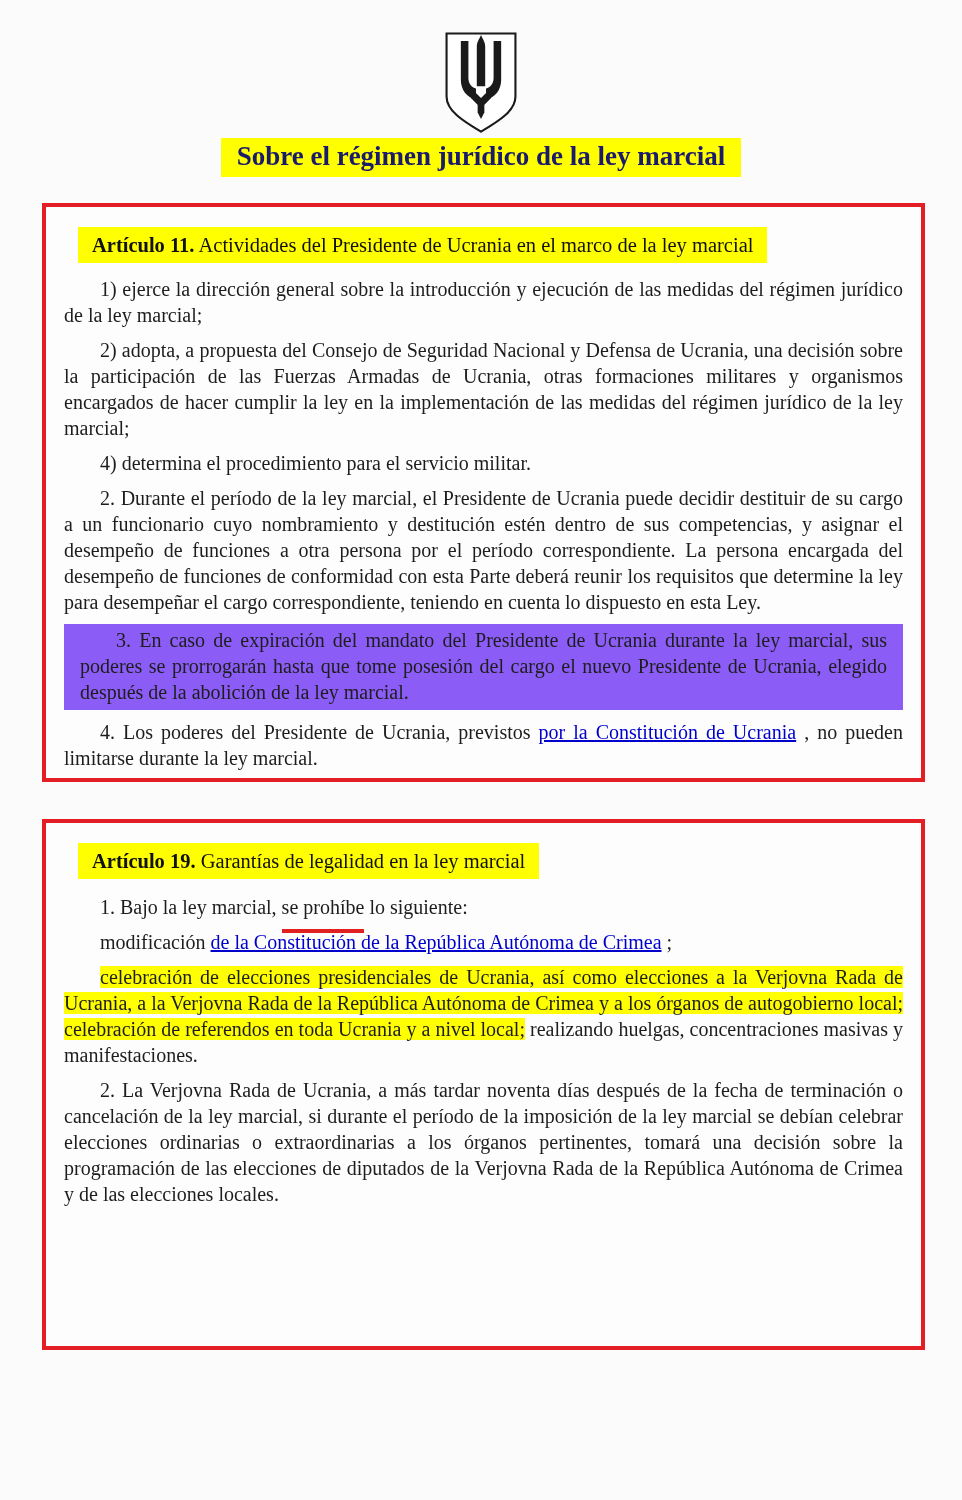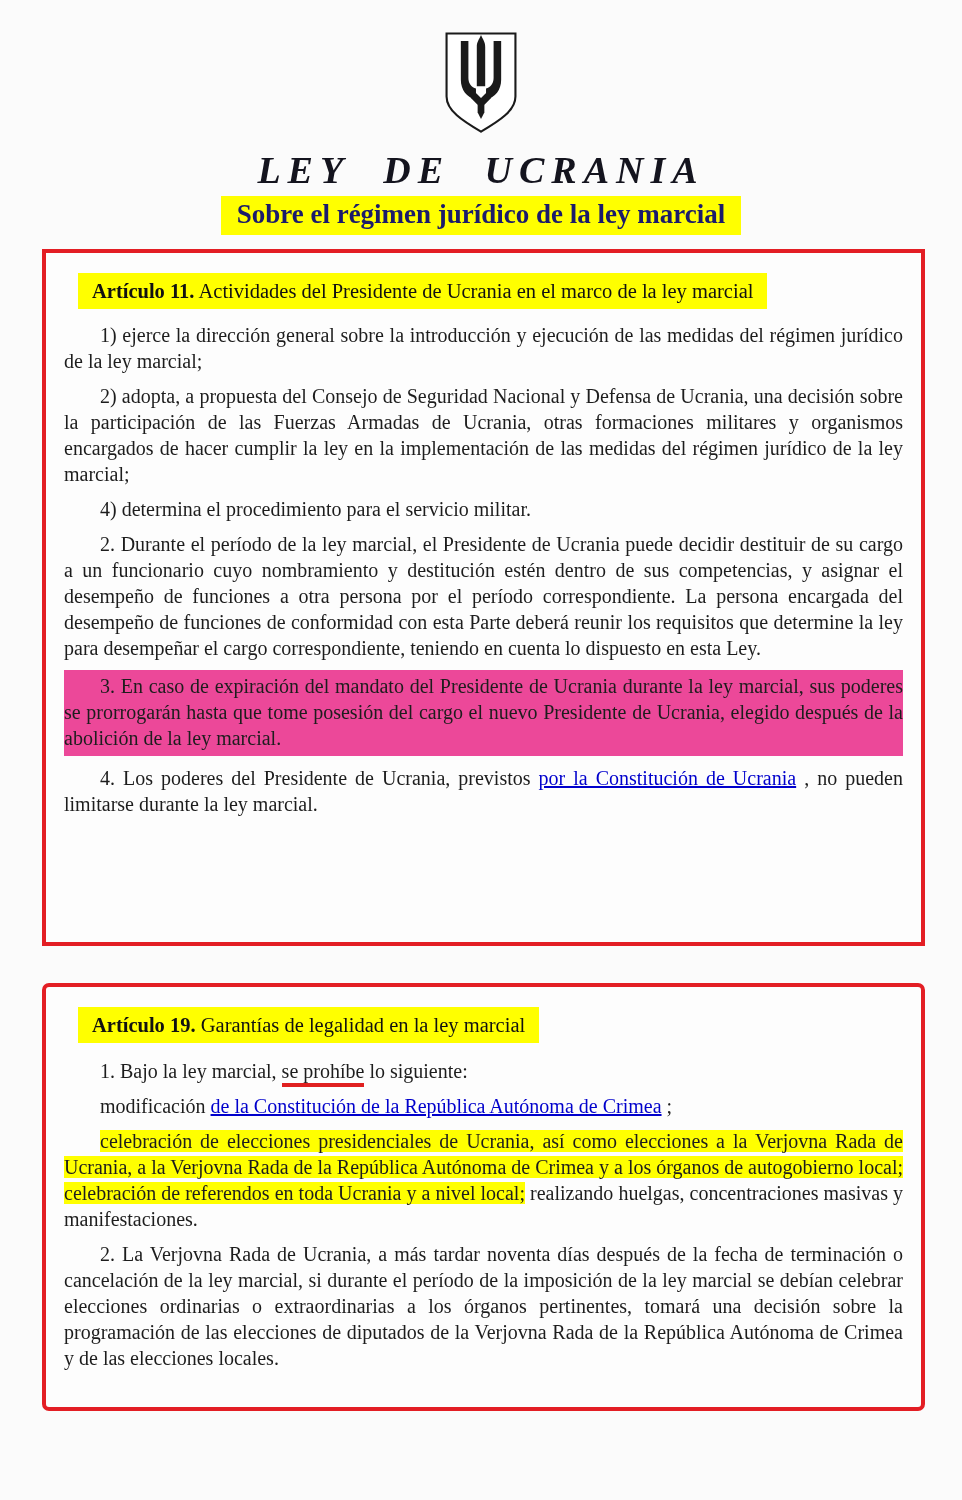--- a/index.html
+++ b/index.html
@@ -21,62 +21,61 @@
     display:inline-block; background:#ffff00; color:#1b1b6b;
     font-weight:bold; font-size:27px; padding:3px 16px 5px;text-align:right;
   }
   .reference { font-weight:bold; font-size:21px; margin-top:9px; color:#111; }
 
   .doc-box {
     box-sizing:border-box; width:883px; margin-left:42px;
     border:4px solid #e31e24; background:#fdfdfd;
     padding:20px 18px 0; overflow:hidden;
   }
-  #box-art11 { margin-top:14px; height:697px; }
-  #box-art19 { margin-top:37px; height:428px;border-radius:7px; }
+  #box-art11 { margin-top:26px; height:579px; }
+  #box-art19 { margin-top:37px; height:531px; }
 
   .art-heading {
     display:inline-block; background:#ffff00; color:#111;
     font-size:20.5px; line-height:26px; padding:5px 14px; margin:0 0 4px 14px;
   }
   .art-heading b { font-weight:bold; }
 
   p.doc-p {
     font-size:20px; line-height:26px; text-align:justify;
     text-indent:36px; margin:9px 0 0; color:#1d1d1d;
   }
   p.first-after-heading { margin-top:11px; }
 
-  .hl-block { background:#ec4899; padding:3px 0 5px; }
+  .hl-block { background:#8b5cf6; padding:3px 16px 5px; }
   .hl-inline { background:#ffff00; }
 
   a.doc-link { color:#0000cc; text-decoration:underline; cursor:pointer; }
 
   .red-underline {
     border-bottom:4px solid #e02020;
-    padding-bottom:1px;
+    padding-bottom:11px;
   }
 </style>
 </head>
 <body>
 
 <header class="header">
   <div class="emblem-wrap">
     <svg width="84" height="110" viewBox="0 0 100 128" xmlns="http://www.w3.org/2000/svg">
       <path d="M9,5 H91 V80 C91,97 72,109 50,122 C28,109 9,97 9,80 Z" fill="#ffffff" stroke="#1a1a1a" stroke-width="2.5"></path>
       <g fill="#1a1a1a">
         <path d="M50,7 C52.5,13 55,15 55,21 L55,68 L45,68 L45,21 C45,15 47.5,13 50,7 Z"></path>
         <path d="M26,14 L35,14 L35,58 C35,65 39,69 44,70.5 L44,84 C33,81 26,72 26,60 Z"></path>
         <path d="M74,14 L65,14 L65,58 C65,65 61,69 56,70.5 L56,84 C67,81 74,72 74,60 Z"></path>
         <path d="M38,70 L50,82 L62,70 L62,82 L50,94 L38,82 Z"></path>
         <path d="M46,90 L54,90 L54,99 L50,107 L46,99 Z"></path>
       </g>
     </svg>
   </div>
-  <div class="law-title">LEY DE UCRANIA</div>
   <div>
     <span class="subtitle-band">Sobre el régimen jurídico de la ley marcial</span>
   </div>
 </header>
 
 <section class="doc-box" id="box-art11">
   <div class="art-heading">
     <b>Artículo 11.</b><span> Actividades del Presidente de Ucrania en el marco de la ley marcial</span>
   </div>
   <p class="doc-p">1) ejerce la dirección general sobre la introducción y ejecución de las medidas del régimen jurídico de la ley marcial;</p>

